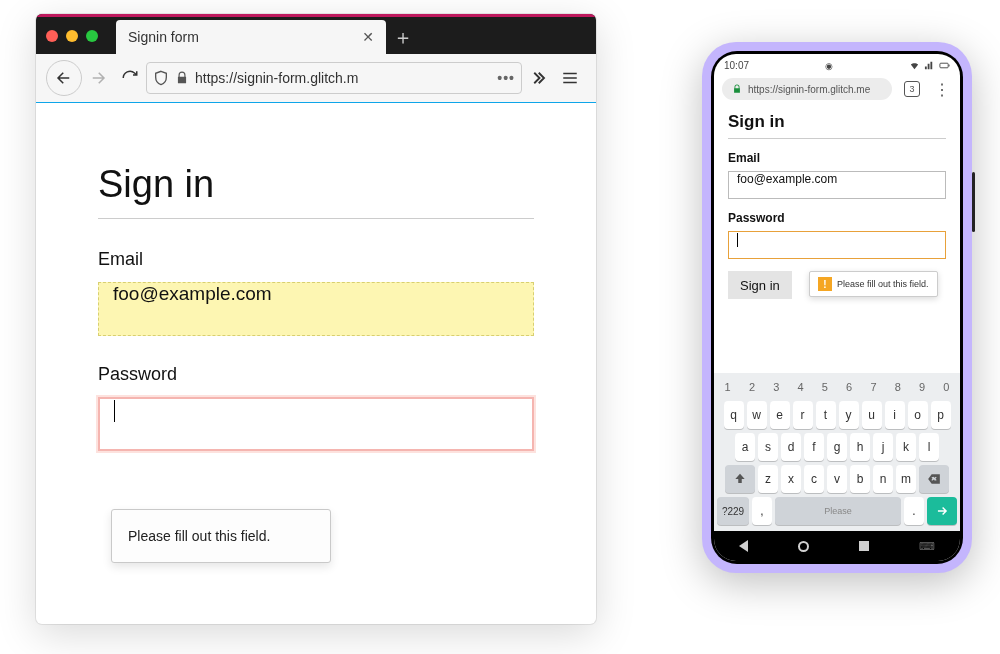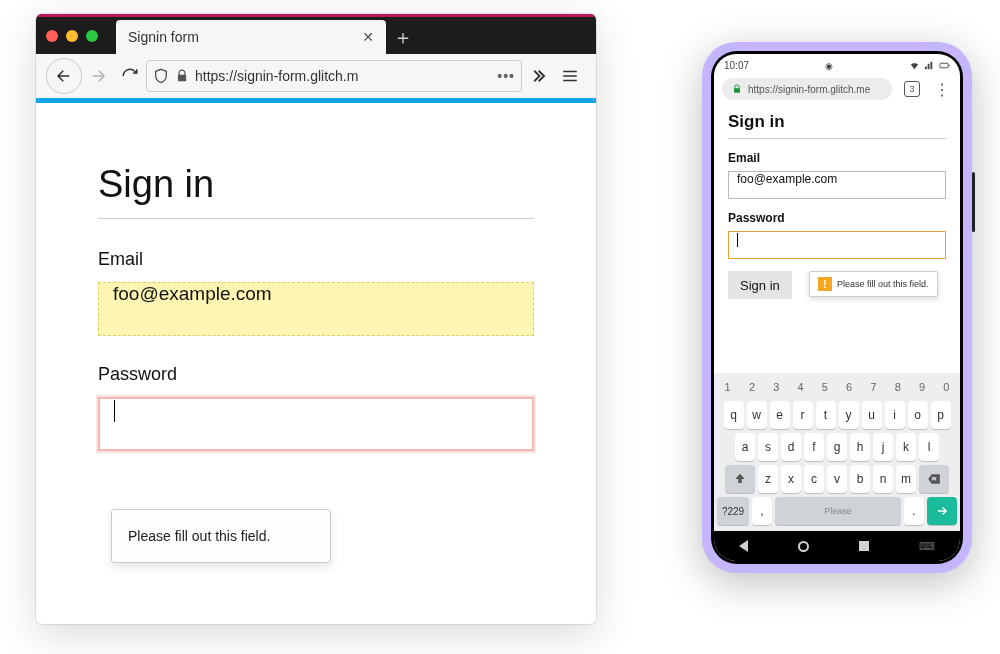--- a/index.html
+++ b/index.html
@@ -9,21 +9,21 @@
   
   .desktop{position:absolute;left:36px;top:14px;width:560px;height:610px;border-radius:6px;box-shadow:0 10px 40px rgba(0,0,0,.15),0 0 0 1px rgba(0,0,0,.08);overflow:hidden;background:#fff;}
   .tabstrip{height:40px;background:#1c1c1c;display:flex;align-items:flex-end;padding:0 0 0 10px;border-top:3px solid #be185d;}
   .traffic{display:flex;gap:8px;align-items:center;height:100%;padding-right:18px;}
   .dot{width:12px;height:12px;border-radius:50%;}
   .red{background:#ff5f57;} .yel{background:#febc2e;} .grn{background:#28c840;}
   .tab{background:#f6f6f6;height:34px;display:flex;align-items:center;gap:8px;padding:0 12px;border-radius:4px 4px 0 0;min-width:270px;color:#333;font-size:14px;}
   .tab .x{margin-left:auto;color:#555;}
   .newtab{width:34px;height:34px;display:flex;align-items:center;justify-content:center;color:#ccc;font-size:20px;}
 
-  .toolbar{height:49px;background:#f6f6f6;border-bottom:5px solid #0ea5e9;display:flex;align-items:center;padding:0 10px;}
+  .toolbar{height:49px;background:#f6f6f6;border-bottom:1px solid #0ea5e9;display:flex;align-items:center;padding:0 10px;}
   .tb-btn{width:32px;height:32px;border-radius:50%;display:flex;align-items:center;justify-content:center;color:#333;}
   .tb-btn.disabled{opacity:.35;}
   .tb-btn svg{width:18px;height:18px;}
   .tb-back{border:1px solid #ccc;width:36px;height:36px;}
   .urlbar{flex:1;height:32px;border:1px solid #ccc;border-radius:4px;display:flex;align-items:center;padding:0 6px;gap:6px;font-size:14px;color:#333;overflow:hidden;}
   .url-shield,.url-lock,.url-more{display:flex;align-items:center;justify-content:center;color:#555;}
   .url-text{flex:1;white-space:nowrap;overflow:hidden;}
   .url-more{letter-spacing:1px;font-weight:bold;color:#666;}
 
   .content{padding:60px 62px;}

